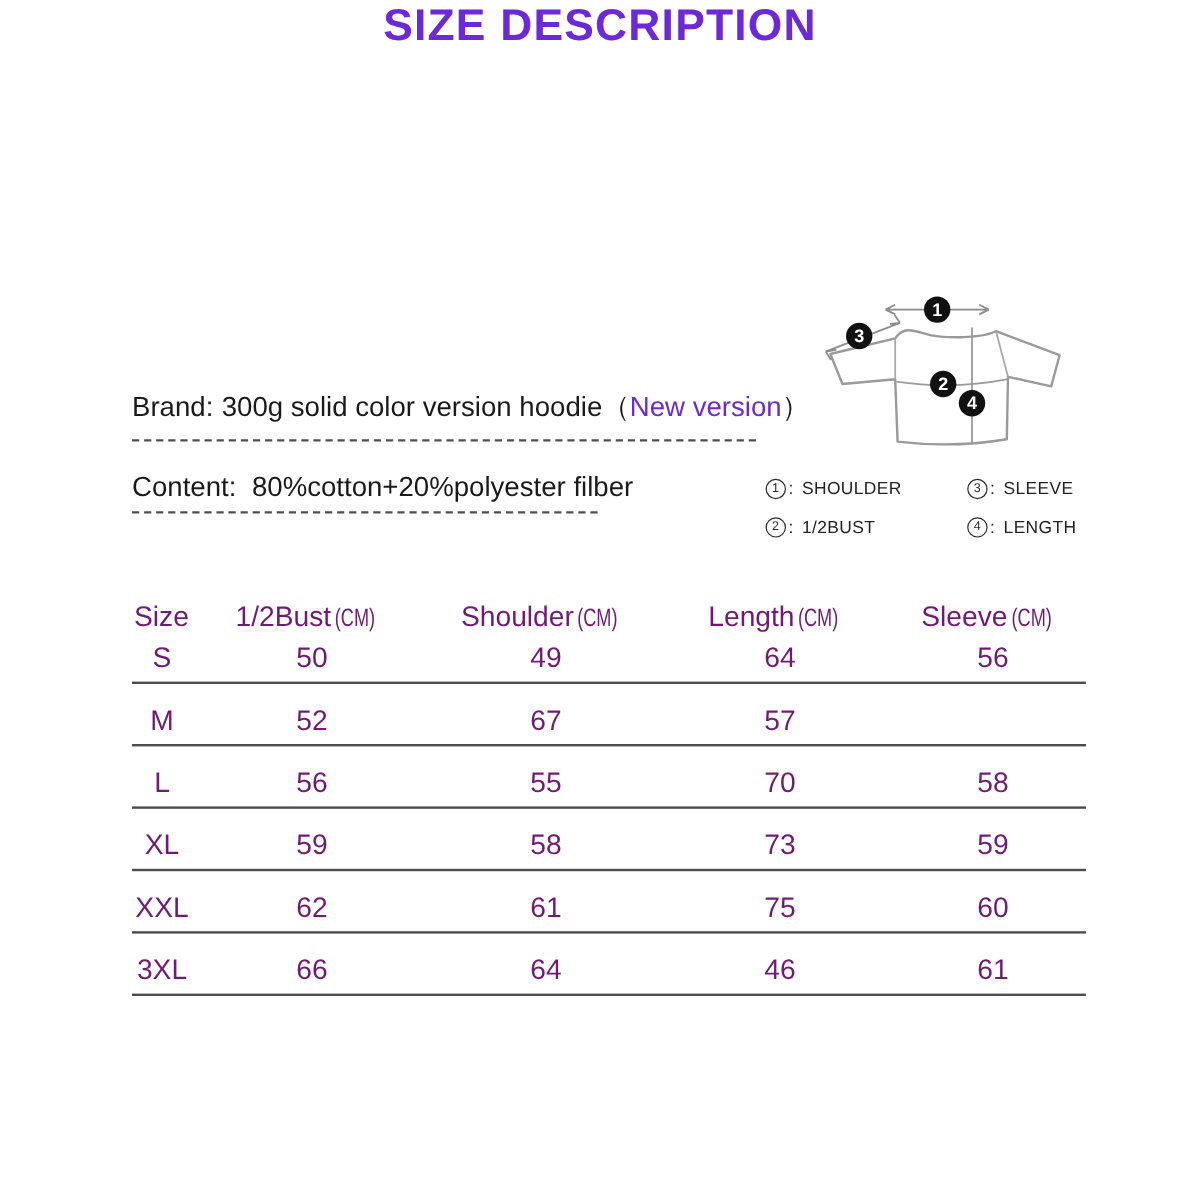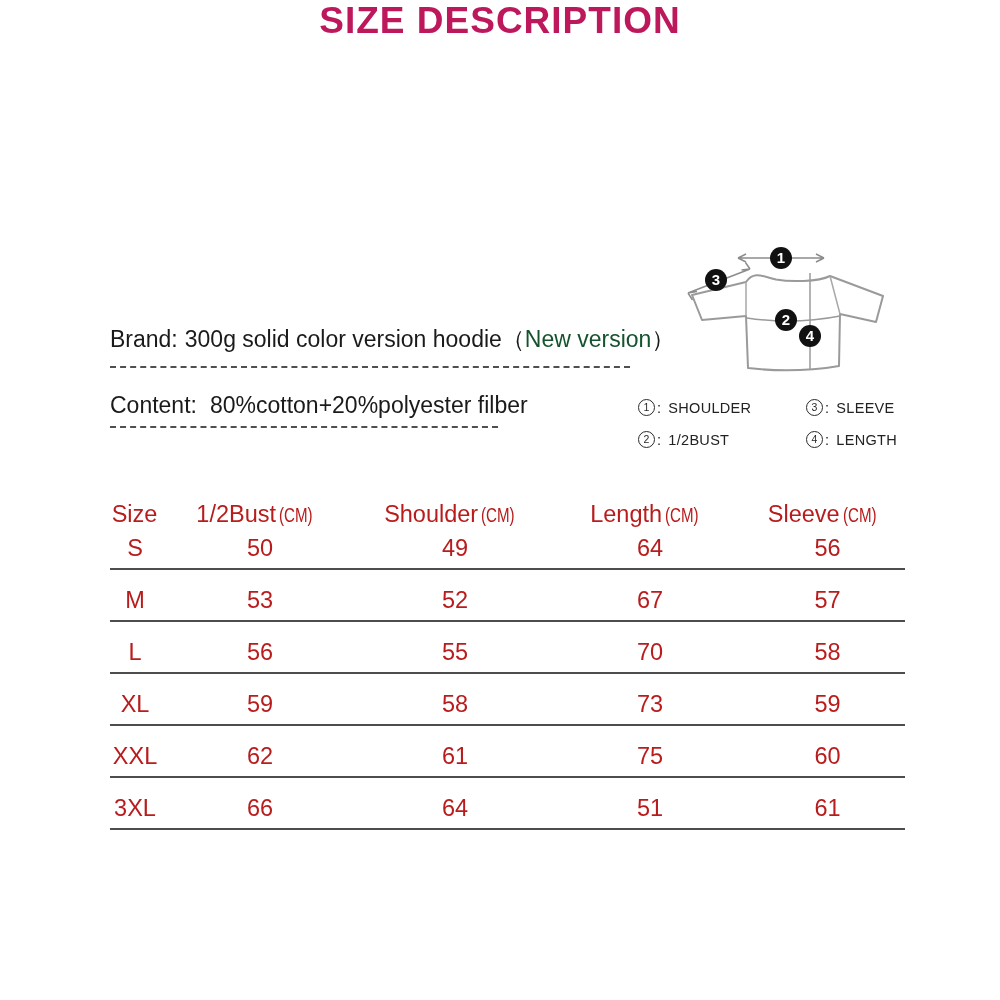--- a/index.html
+++ b/index.html
@@ -11,35 +11,35 @@
     position: relative;
     overflow: hidden;
   }
   .abs { position: absolute; }
 
   
   .page-title {
     left: 0; top: 134; width: 1000px;
     text-align: center;
     font-size: 37px; font-weight: bold;
-    letter-spacing: 1px; color: #be185d;
+    letter-spacing: 1px; color: #6d28d9;
     white-space: nowrap;
   }
 
   
   .info-line {
     font-size: 23px; color: #1a1a1a;
     white-space: nowrap;
     border-bottom: 2px dashed #4f4f4f;
   }
   .brand-line { left: 110px; top: 324px; width: 520px; padding-bottom: 11px; }
   .content-line { left: 110px; top: 392px; width: 388px; padding-bottom: 7px; text-align: center; }
   .info-label { margin-right: 7px; }
   .content-line .info-label { margin-right: 13px; }
-  .highlight-red { color: #14532d; }
+  .highlight-red { color: #6d28d9; }
   .paren { color: #1a1a1a; }
 
   
   .diagram { left: 672px; top: 236px; width: 240px; height: 142px; }
 
   
   .legend {
     left: 638px; top: 399px;
     display: grid;
     grid-template-columns: 168px auto;
@@ -56,21 +56,21 @@
     flex: none;
   }
   .lg-colon { margin: 0 7px 0 2px; }
 
   
   .size-table-header, .size-table-row {
     display: grid;
     grid-template-columns: 50px 200px 190px 200px 155px;
     width: 795px;
     text-align: center;
-    font-size: 23.5px; color: #b91c1c;
+    font-size: 23.5px; color: #701a75;
   }
   .size-table-header { left: 110px; top: 501px; }
   .size-table-body { left: 110px; top: 518px; width: 795px; }
   .size-table-row {
     height: 52px;
     align-items: end;
     border-bottom: 2px solid #4d4d4d;
     box-sizing: border-box;
     padding-bottom: 6px;
   }
@@ -163,21 +163,20 @@
 <div class="abs size-table-body">
   <div class="size-table-row">
     <div>S</div>
     <div>50</div>
     <div>49</div>
     <div>64</div>
     <div>56</div>
   </div>
   <div class="size-table-row">
     <div>M</div>
-    <div>53</div>
     <div>52</div>
     <div>67</div>
     <div>57</div>
   </div>
   <div class="size-table-row">
     <div>L</div>
     <div>56</div>
     <div>55</div>
     <div>70</div>
     <div>58</div>
@@ -193,16 +192,16 @@
     <div>XXL</div>
     <div>62</div>
     <div>61</div>
     <div>75</div>
     <div>60</div>
   </div>
   <div class="size-table-row">
     <div>3XL</div>
     <div>66</div>
     <div>64</div>
-    <div>51</div>
+    <div>46</div>
     <div>61</div>
   </div>
 </div>
 
 </body></html>

